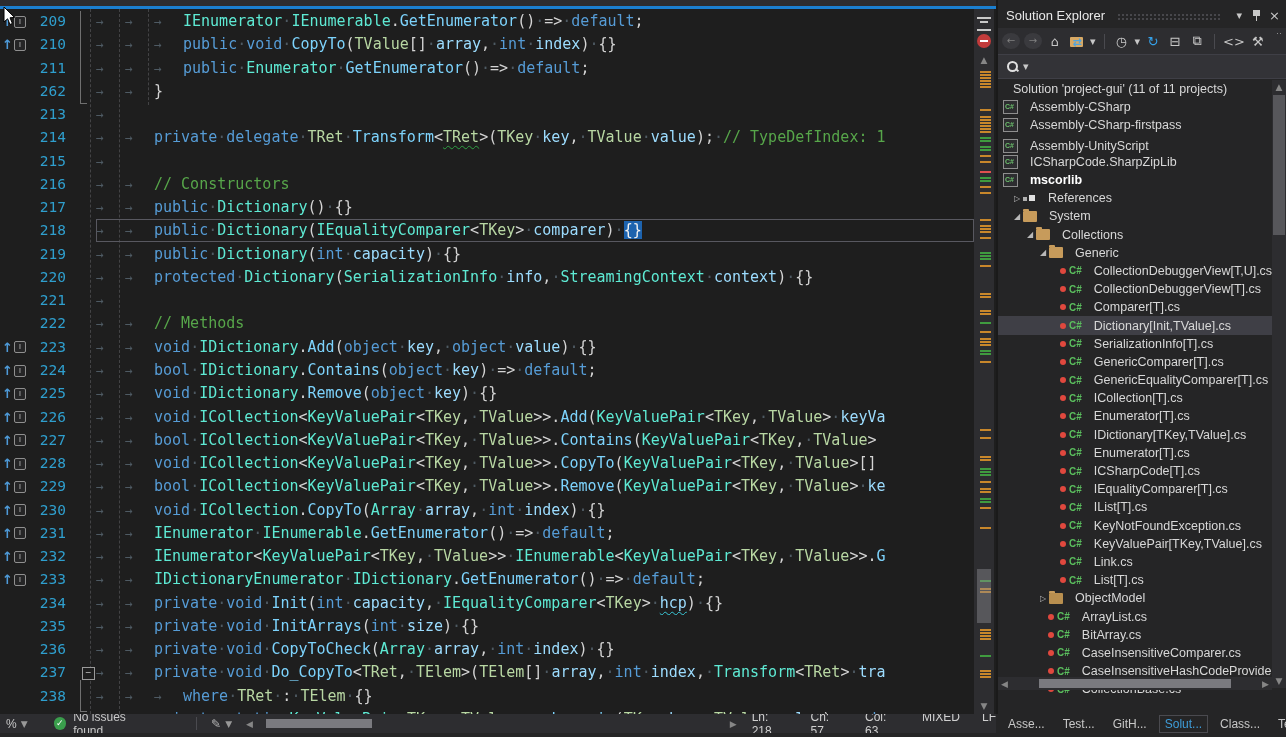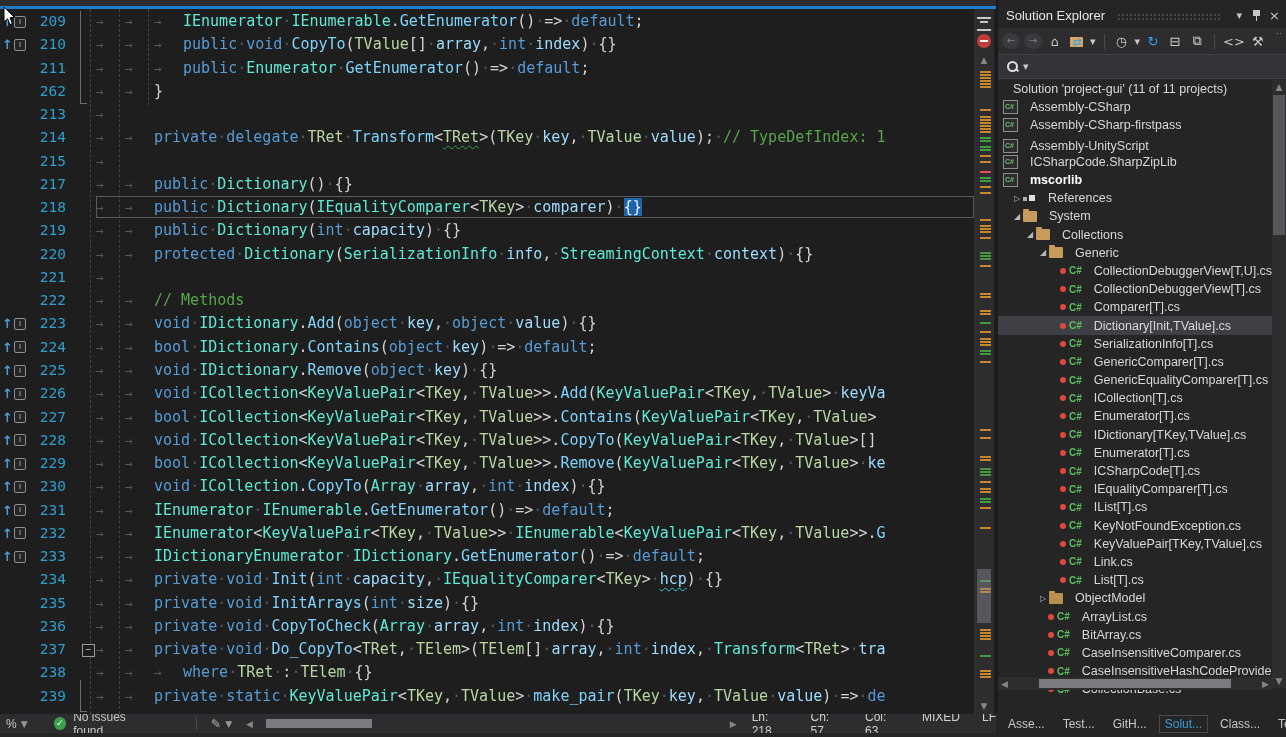--- a/index.html
+++ b/index.html
@@ -125,20 +125,21 @@
         <div class="guide" style="left:119px"></div>
         <div class="guide" style="left:148px;bottom:auto;height:96px"></div>
         <div class="lines">
             <div class="line"><div class="m-glyph"><span class="gup">↑</span><span class="gbox">I</span></div><div class="m-num">209</div><div class="m-out"></div><div class="code"><span class="tab">→</span><span class="tab">→</span><span class="tab">→</span><span class="t">IEnumerator</span><span class="w">·</span><span class="t">IEnumerable</span><span class="x">.</span><span class="m">GetEnumerator</span><span class="x">()</span><span class="w">·</span><span class="x">=&gt;</span><span class="w">·</span><span class="k">default</span><span class="x">;</span></div></div>
             <div class="line"><div class="m-glyph"><span class="gup">↑</span><span class="gbox">I</span></div><div class="m-num">210</div><div class="m-out"></div><div class="code"><span class="tab">→</span><span class="tab">→</span><span class="tab">→</span><span class="k">public</span><span class="w">·</span><span class="k">void</span><span class="w">·</span><span class="m">CopyTo</span><span class="x">(</span><span class="tp">TValue</span><span class="x">[]</span><span class="w">·</span><span class="p">array</span><span class="x">,</span><span class="w">·</span><span class="k">int</span><span class="w">·</span><span class="p">index</span><span class="x">)</span><span class="w">·</span><span class="x">{}</span></div></div>
             <div class="line"><div class="m-glyph"></div><div class="m-num">211</div><div class="m-out"></div><div class="code"><span class="tab">→</span><span class="tab">→</span><span class="tab">→</span><span class="k">public</span><span class="w">·</span><span class="t">Enumerator</span><span class="w">·</span><span class="m">GetEnumerator</span><span class="x">()</span><span class="w">·</span><span class="x">=&gt;</span><span class="w">·</span><span class="k">default</span><span class="x">;</span></div></div>
             <div class="line"><div class="m-glyph"></div><div class="m-num">262</div><div class="m-out"></div><div class="code"><span class="tab">→</span><span class="tab">→</span><span class="x">}</span></div></div>
             <div class="line"><div class="m-glyph"></div><div class="m-num">213</div><div class="m-out"></div><div class="code"><span class="tab">→</span></div></div>
             <div class="line"><div class="m-glyph"></div><div class="m-num">214</div><div class="m-out"></div><div class="code"><span class="tab">→</span><span class="tab">→</span><span class="k">private</span><span class="w">·</span><span class="k">delegate</span><span class="w">·</span><span class="tp">TRet</span><span class="w">·</span><span class="m">Transform</span><span class="x">&lt;</span><span class="tp sqg">TRet</span><span class="x">&gt;(</span><span class="tp">TKey</span><span class="w">·</span><span class="p">key</span><span class="x">,</span><span class="w">·</span><span class="tp">TValue</span><span class="w">·</span><span class="p">value</span><span class="x">);</span><span class="w">·</span><span class="c">// TypeDefIndex: 1</span></div></div>
             <div class="line"><div class="m-glyph"></div><div class="m-num">215</div><div class="m-out"></div><div class="code"><span class="tab">→</span></div></div>
+            <div class="line"><div class="m-glyph"></div><div class="m-num">216</div><div class="m-out"></div><div class="code"><span class="tab">→</span><span class="tab">→</span><span class="c">// Constructors</span></div></div>
             <div class="line"><div class="m-glyph"></div><div class="m-num">217</div><div class="m-out"></div><div class="code"><span class="tab">→</span><span class="tab">→</span><span class="k">public</span><span class="w">·</span><span class="t">Dictionary</span><span class="x">()</span><span class="w">·</span><span class="x">{}</span></div></div>
             <div class="line cur"><div class="m-glyph"></div><div class="m-num">218</div><div class="m-out"></div><div class="code"><span class="tab">→</span><span class="tab">→</span><span class="k">public</span><span class="w">·</span><span class="t">Dictionary</span><span class="x">(</span><span class="t">IEqualityComparer</span><span class="x">&lt;</span><span class="tp">TKey</span><span class="x">&gt;</span><span class="w">·</span><span class="p">comparer</span><span class="x">)</span><span class="w">·</span><span class="selx">{}</span></div></div>
             <div class="line"><div class="m-glyph"></div><div class="m-num">219</div><div class="m-out"></div><div class="code"><span class="tab">→</span><span class="tab">→</span><span class="k">public</span><span class="w">·</span><span class="t">Dictionary</span><span class="x">(</span><span class="k">int</span><span class="w">·</span><span class="p">capacity</span><span class="x">)</span><span class="w">·</span><span class="x">{}</span></div></div>
             <div class="line"><div class="m-glyph"></div><div class="m-num">220</div><div class="m-out"></div><div class="code"><span class="tab">→</span><span class="tab">→</span><span class="k">protected</span><span class="w">·</span><span class="t">Dictionary</span><span class="x">(</span><span class="t">SerializationInfo</span><span class="w">·</span><span class="p">info</span><span class="x">,</span><span class="w">·</span><span class="t">StreamingContext</span><span class="w">·</span><span class="p">context</span><span class="x">)</span><span class="w">·</span><span class="x">{}</span></div></div>
             <div class="line"><div class="m-glyph"></div><div class="m-num">221</div><div class="m-out"></div><div class="code"><span class="tab">→</span></div></div>
             <div class="line"><div class="m-glyph"></div><div class="m-num">222</div><div class="m-out"></div><div class="code"><span class="tab">→</span><span class="tab">→</span><span class="c">// Methods</span></div></div>
             <div class="line"><div class="m-glyph"><span class="gup">↑</span><span class="gbox">I</span></div><div class="m-num">223</div><div class="m-out"></div><div class="code"><span class="tab">→</span><span class="tab">→</span><span class="k">void</span><span class="w">·</span><span class="t">IDictionary</span><span class="x">.</span><span class="m">Add</span><span class="x">(</span><span class="k">object</span><span class="w">·</span><span class="p">key</span><span class="x">,</span><span class="w">·</span><span class="k">object</span><span class="w">·</span><span class="p">value</span><span class="x">)</span><span class="w">·</span><span class="x">{}</span></div></div>
             <div class="line"><div class="m-glyph"><span class="gup">↑</span><span class="gbox">I</span></div><div class="m-num">224</div><div class="m-out"></div><div class="code"><span class="tab">→</span><span class="tab">→</span><span class="k">bool</span><span class="w">·</span><span class="t">IDictionary</span><span class="x">.</span><span class="m">Contains</span><span class="x">(</span><span class="k">object</span><span class="w">·</span><span class="p">key</span><span class="x">)</span><span class="w">·</span><span class="x">=&gt;</span><span class="w">·</span><span class="k">default</span><span class="x">;</span></div></div>
             <div class="line"><div class="m-glyph"><span class="gup">↑</span><span class="gbox">I</span></div><div class="m-num">225</div><div class="m-out"></div><div class="code"><span class="tab">→</span><span class="tab">→</span><span class="k">void</span><span class="w">·</span><span class="t">IDictionary</span><span class="x">.</span><span class="m">Remove</span><span class="x">(</span><span class="k">object</span><span class="w">·</span><span class="p">key</span><span class="x">)</span><span class="w">·</span><span class="x">{}</span></div></div>
             <div class="line"><div class="m-glyph"><span class="gup">↑</span><span class="gbox">I</span></div><div class="m-num">226</div><div class="m-out"></div><div class="code"><span class="tab">→</span><span class="tab">→</span><span class="k">void</span><span class="w">·</span><span class="t">ICollection</span><span class="x">&lt;</span><span class="t">KeyValuePair</span><span class="x">&lt;</span><span class="tp">TKey</span><span class="x">,</span><span class="w">·</span><span class="tp">TValue</span><span class="x">&gt;&gt;.</span><span class="m">Add</span><span class="x">(</span><span class="t">KeyValuePair</span><span class="x">&lt;</span><span class="tp">TKey</span><span class="x">,</span><span class="w">·</span><span class="tp">TValue</span><span class="x">&gt;</span><span class="w">·</span><span class="p">keyVa</span></div></div>

